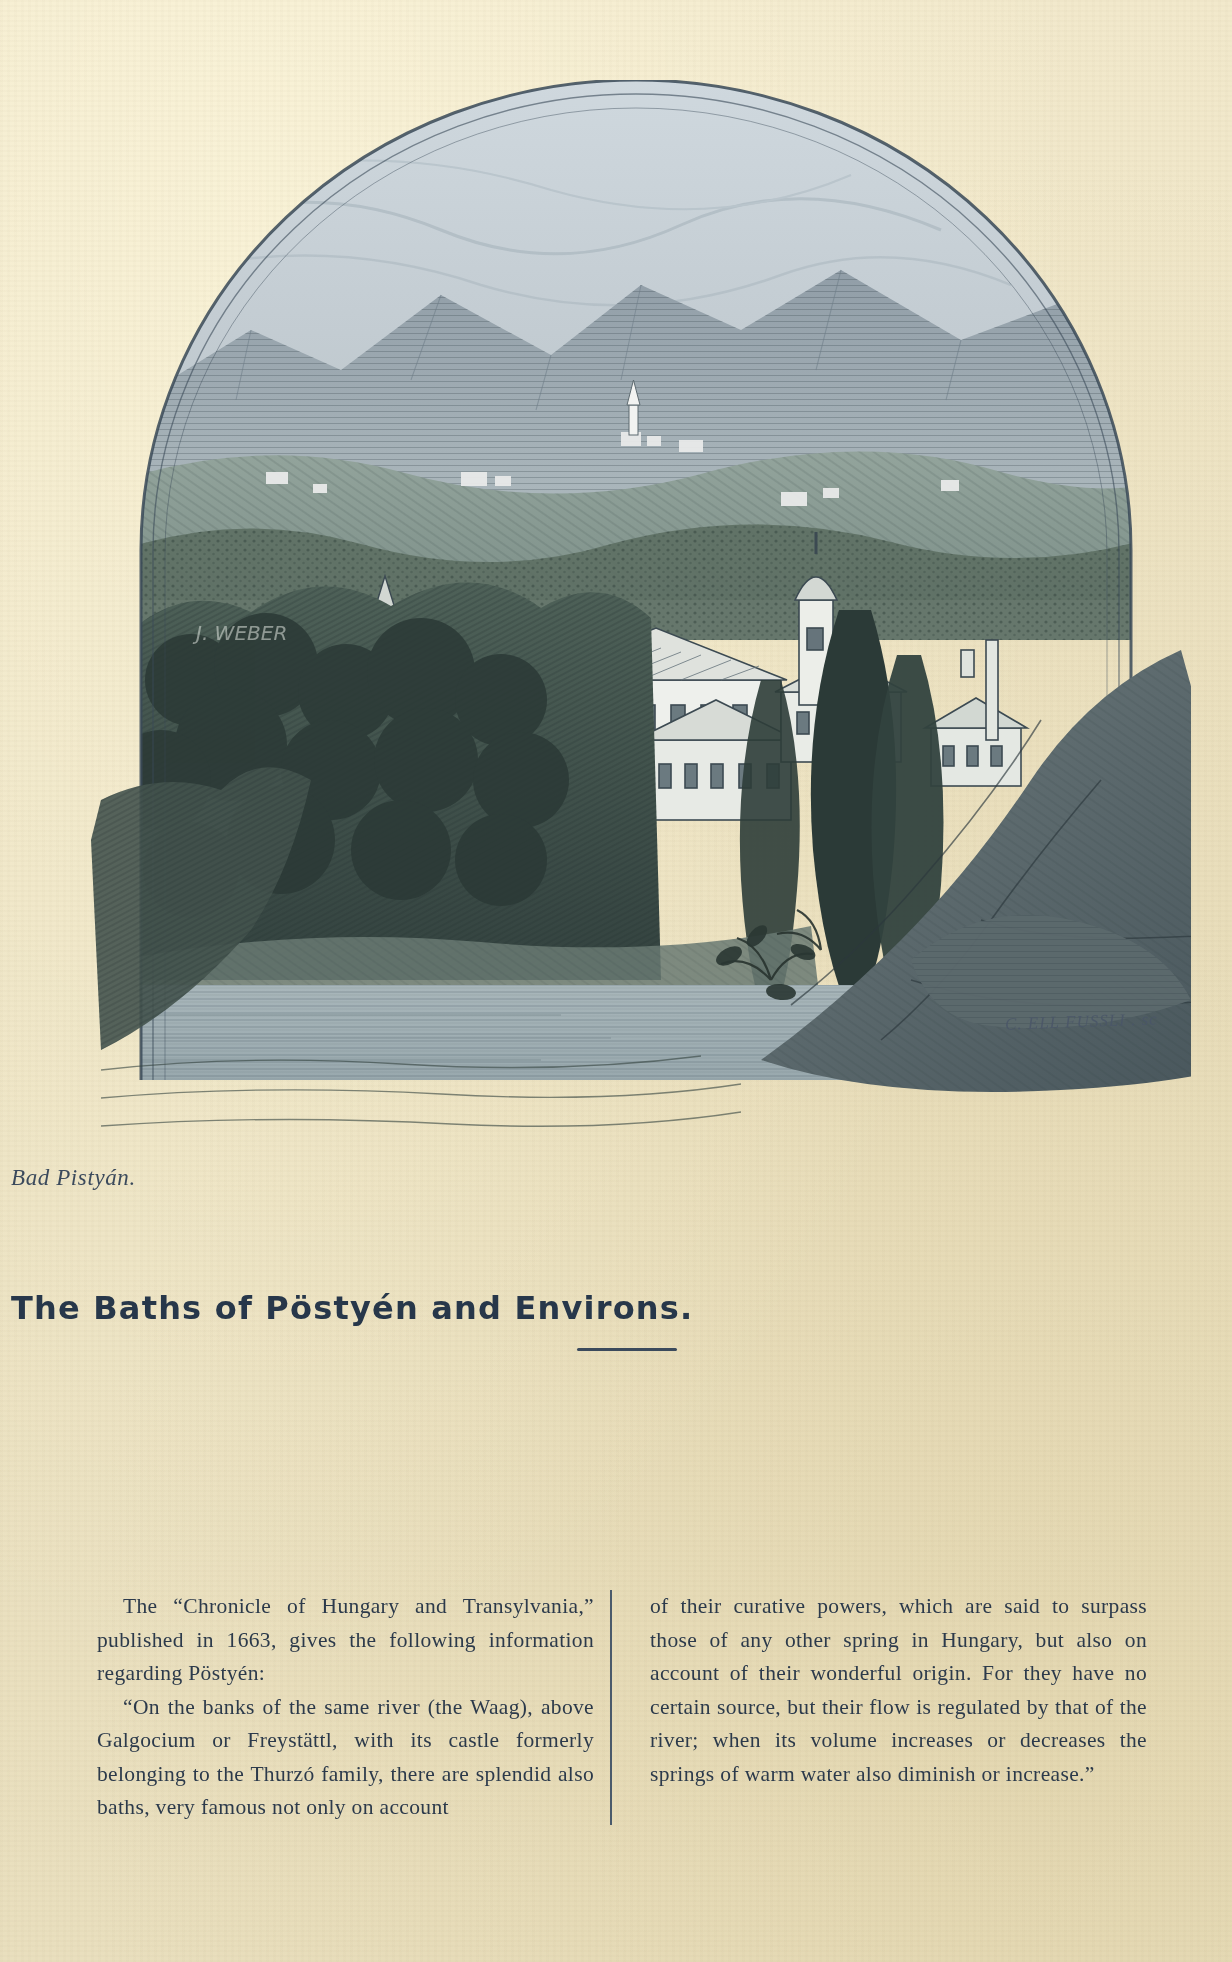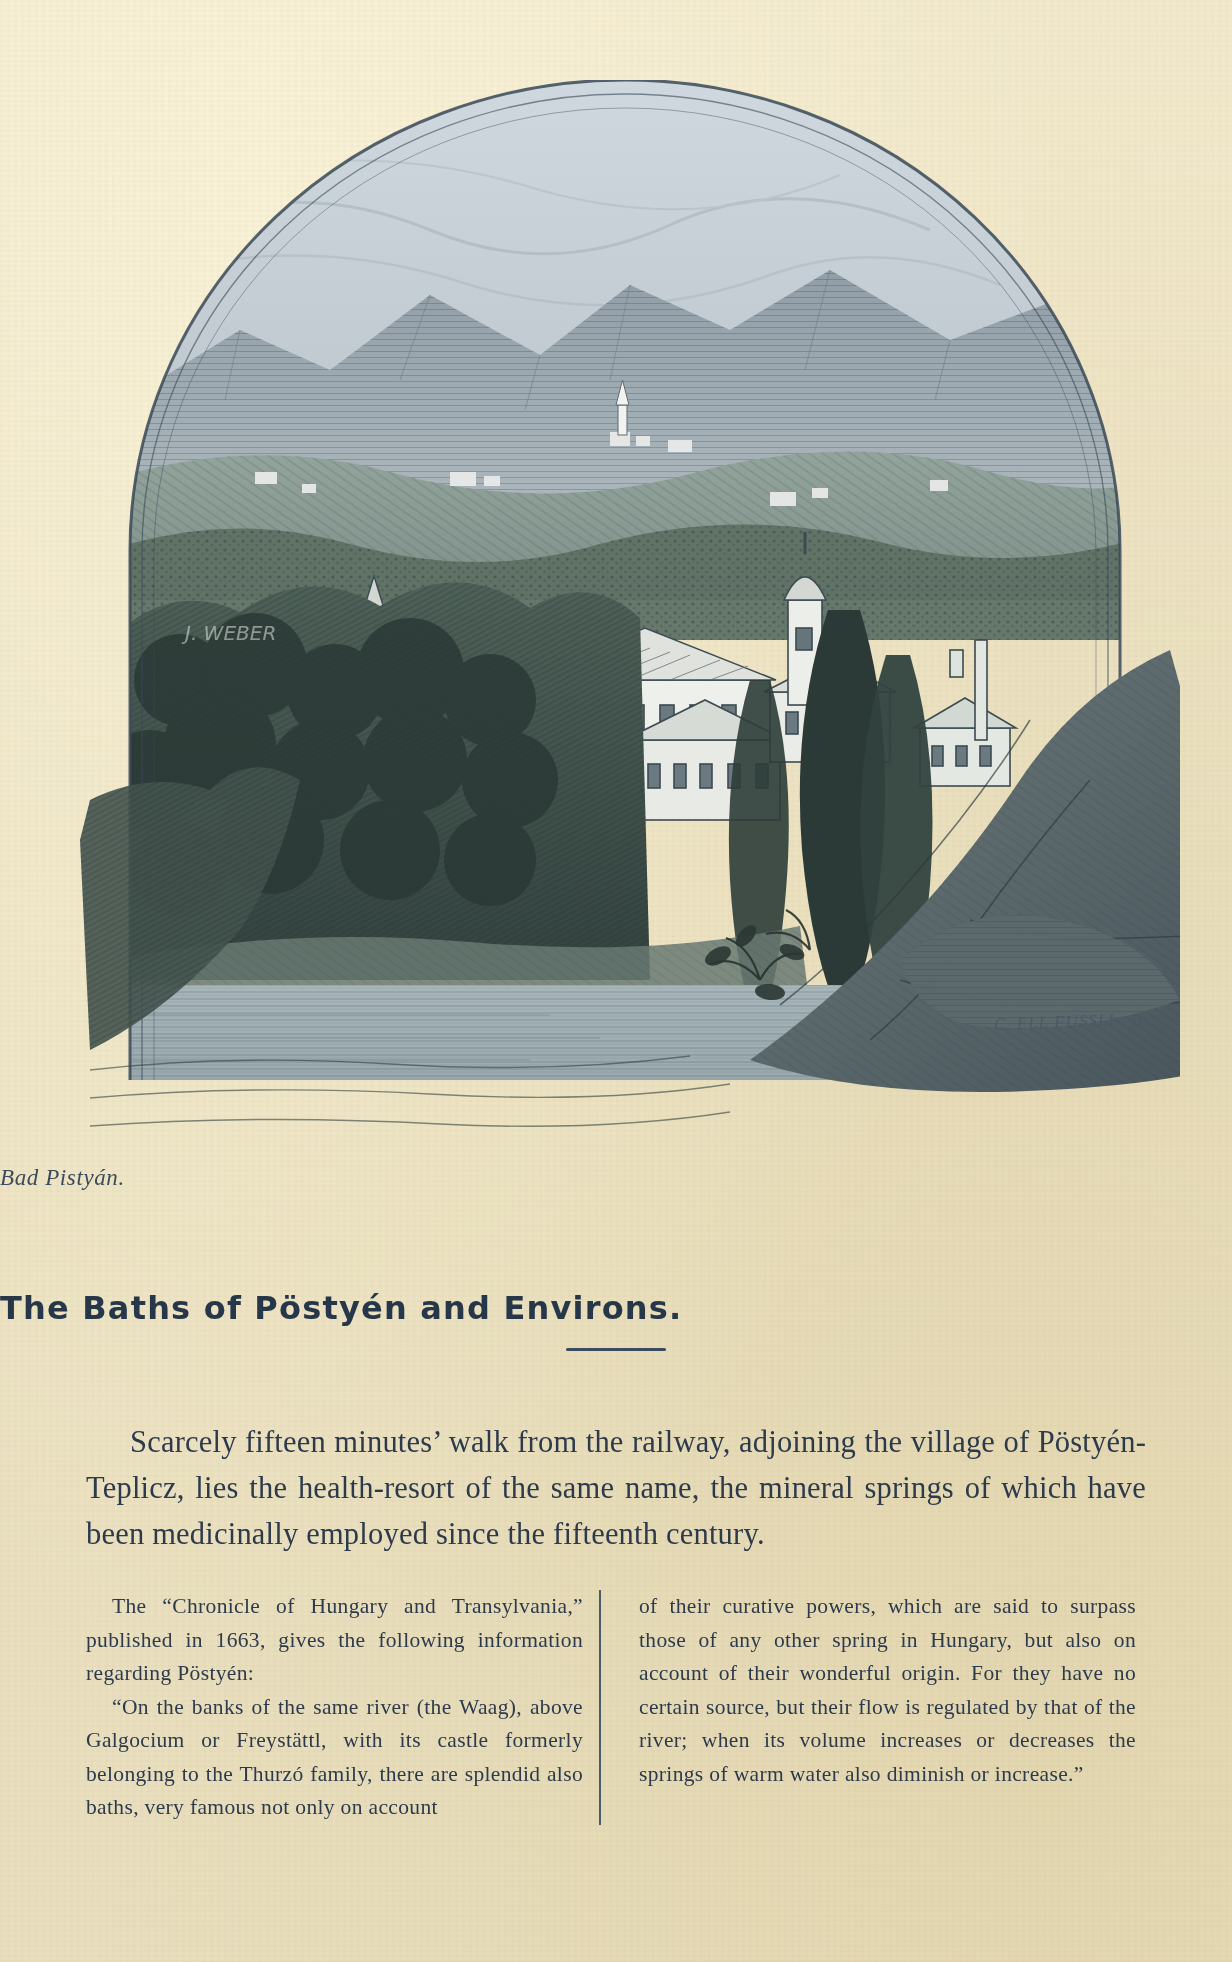--- a/index.html
+++ b/index.html
@@ -30,21 +30,21 @@
     position: absolute;
     inset: 0;
     pointer-events: none;
     background:
       repeating-linear-gradient(0deg, rgba(120,100,60,0.022) 0 2px, rgba(0,0,0,0) 2px 5px),
       repeating-linear-gradient(90deg, rgba(120,100,60,0.018) 0 3px, rgba(0,0,0,0) 3px 7px);
   }
 
   .content {
     position: absolute;
-    left: 0; top: 0;
+    left: 11px; top: 0;
     width: 1084px;
     height: 1962px;
   }
 
   
   .plate {
     position: absolute;
     left: 30px;
     top: 60px;
     width: 1175px;
@@ -412,21 +412,20 @@
 
       <div class="signature">C. ELL FUSSLI . sc</div>
     </div>
   </div>
 
   <div class="caption">Bad Pistyán.</div>
 
   <h1 class="title">The Baths of Pöstyén and Environs.</h1>
   <div class="rule"></div>
 
-  <p class="lead">Scarcely fifteen minutes’ walk from the railway, adjoining the village of Pöstyén-Teplicz, lies the health-resort of the same name, the mineral springs of which have been medicinally employed since the fifteenth century.</p>
 
   <div class="cols">
     <div class="col left">
       <p class="indent">The “Chronicle of Hungary and Transylvania,” published in 1663, gives the following information regarding Pöstyén:</p>
       <p class="indent">“On the banks of the same river (the Waag), above Galgocium or Freystättl, with its castle formerly belonging to the Thurzó family, there are splendid also baths, very famous not only on account</p>
     </div>
     <div class="col right">
       <p>of their curative powers, which are said to surpass those of any other spring in Hungary, but also on account of their wonderful origin.  For they have no certain source, but their flow is regulated by that of the river; when its volume increases or decreases the springs of warm water also diminish or increase.”</p>
     </div>
   </div>

